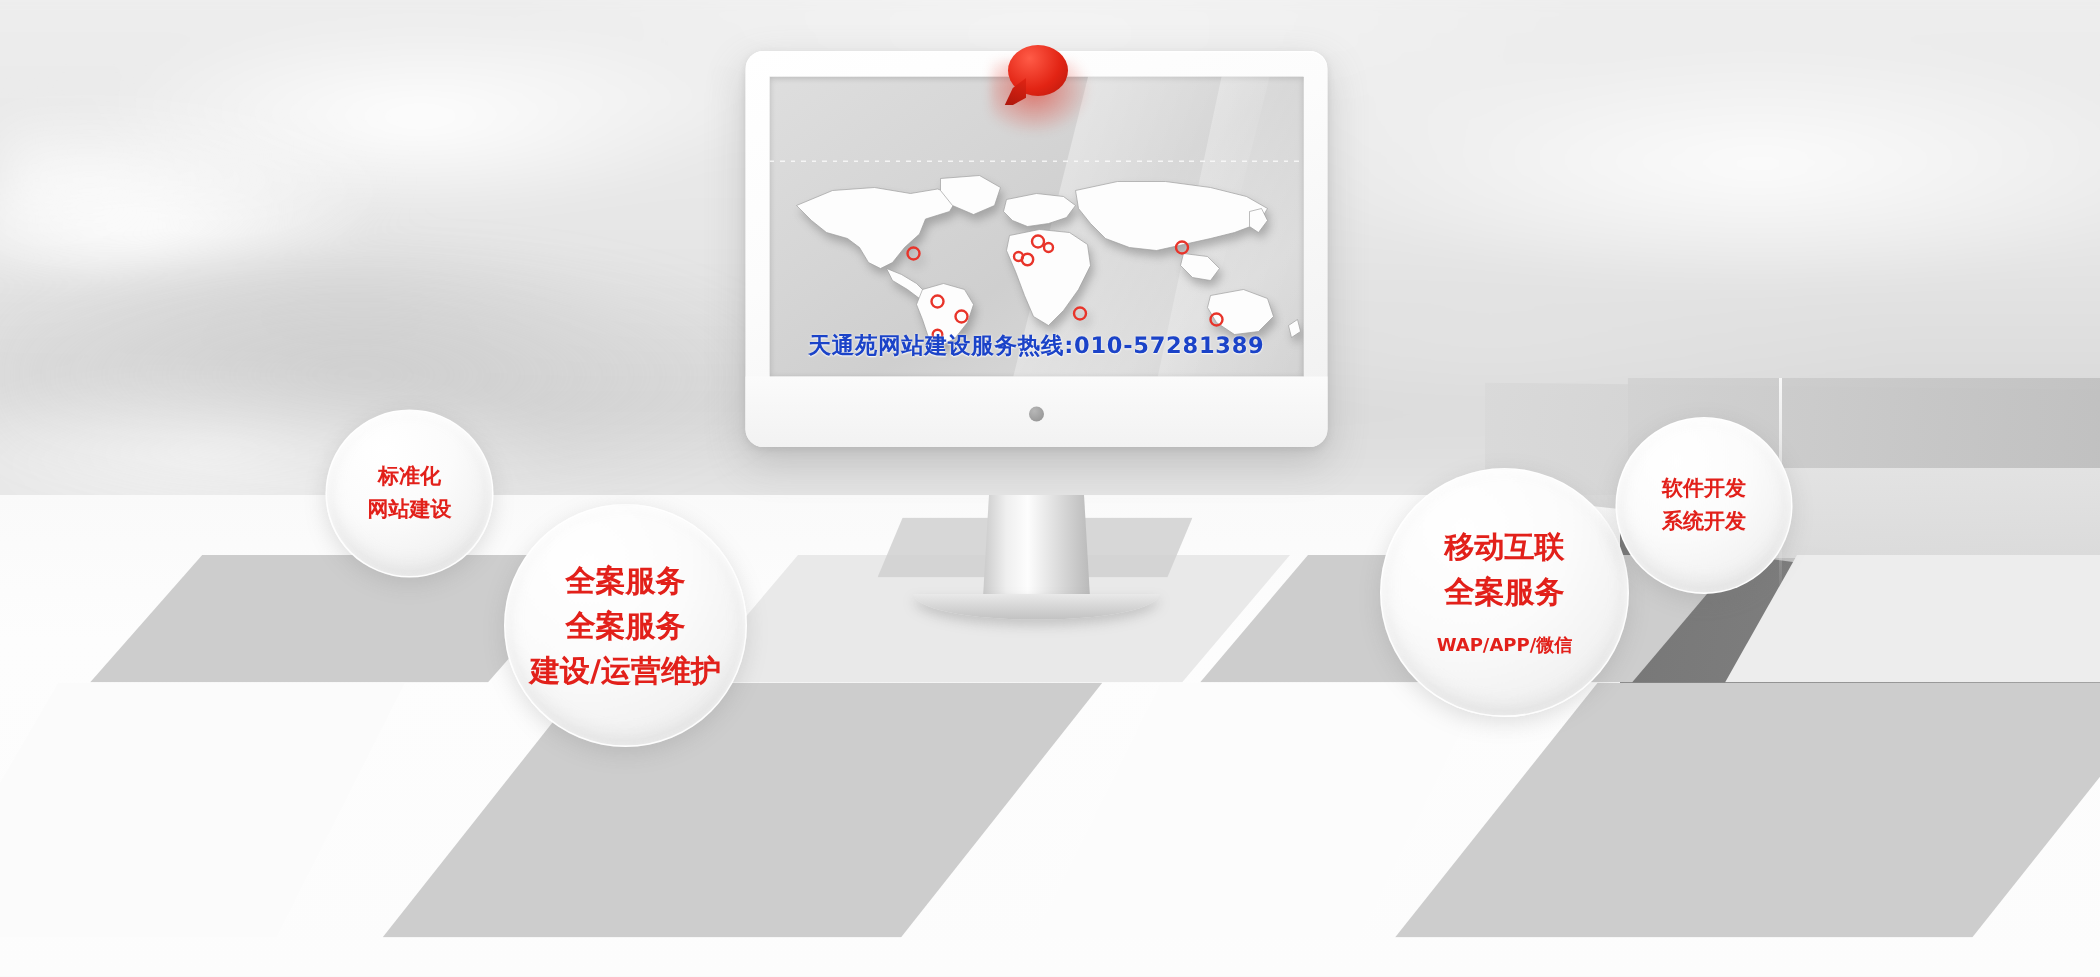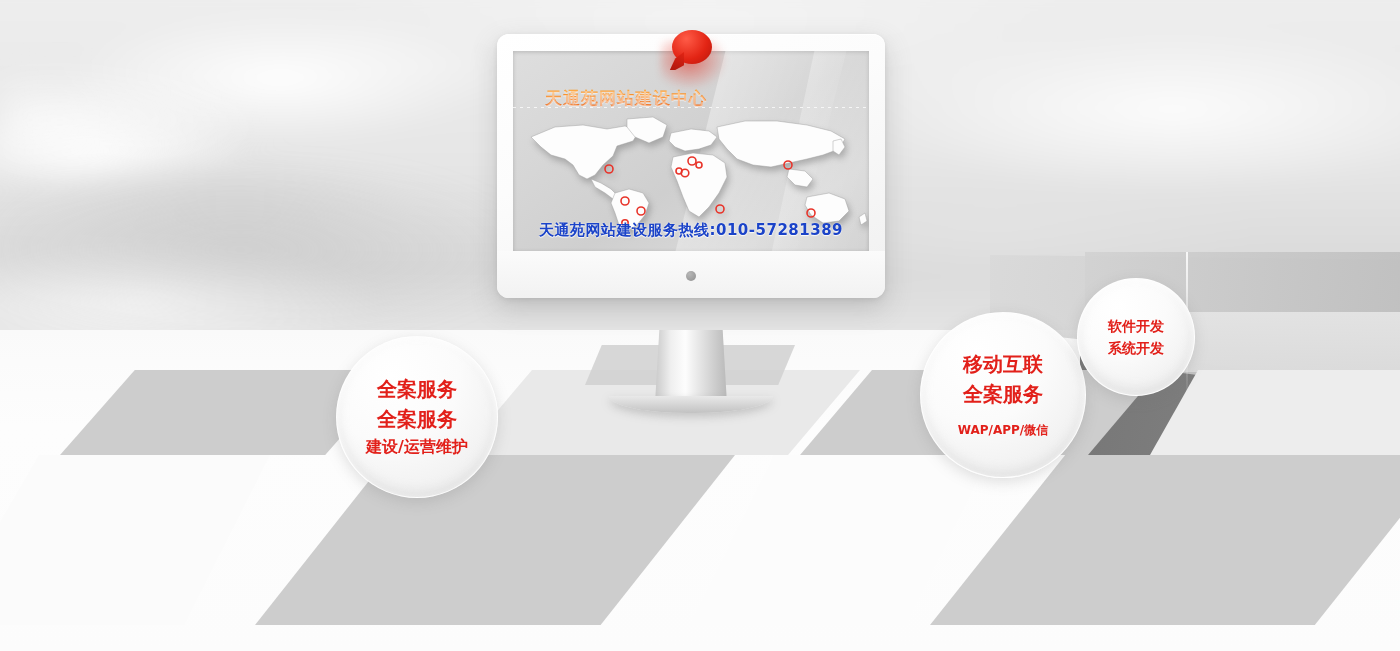--- a/index.html
+++ b/index.html
@@ -210,21 +210,21 @@
     color:#e2201a;
     font-family:"DejaVu Sans","Liberation Sans",sans-serif;
     font-weight:bold;
     line-height:1.45;
   }
   .bubble .l1,.bubble .l2{white-space:nowrap;}
   .bubble .l3{white-space:nowrap;font-weight:bold;}
 
   #bubble-1{left:217px;top:273px;width:110px;height:110px;font-size:14px;}
   #bubble-2{left:336px;top:336px;width:160px;height:160px;font-size:20px;}
-  #bubble-2 .l3{font-size:16px;margin-top:1px;}
+  #bubble-2 .l3{font-size:20px;margin-top:1px;}
   #bubble-3{left:920px;top:312px;width:164px;height:164px;font-size:20px;}
   #bubble-3 .l3{font-size:12px;margin-top:13px;}
   #bubble-4{left:1077px;top:278px;width:116px;height:116px;font-size:14px;}
 
   .bubble .l1{margin-bottom:1px;}
 </style>
 </head>
 <body>
 
 <div id="stage">
@@ -251,21 +251,20 @@
   <div class="monitor-shadow"></div>
 
   <div class="monitor">
     <div class="monitor-body"></div>
 
     <div class="screen">
       <div class="screen-sheen"></div>
       <div class="screen-sheen2"></div>
       <div class="screen-hline"></div>
 
-      <div class="scr-title">天通苑网站建设中心</div>
 
       <div class="map">
         <svg viewBox="0 0 360 120" preserveAspectRatio="none">
 
           <path d="M10,24 L34,14 L62,12 L86,16 L104,13 L118,18 L112,28 L96,33 L92,43
                    L82,52 L74,62 L66,66 L58,62 L52,52 L44,46 L30,42 L20,34 Z"></path>
 
           <path d="M106,6 L132,4 L146,12 L142,24 L128,30 L114,24 L106,14 Z"></path>
 
           <path d="M70,66 L80,70 L90,76 L96,82 L92,86 L84,80 L74,74 Z"></path>
@@ -312,20 +311,24 @@
     <div class="neck"></div>
     <div class="base"></div>
   </div>
 
   <div class="pin-glow"></div>
   <div class="pin">
     <div class="pin-head"></div>
     <div class="pin-tail"></div>
   </div>
 
+  <div class="bubble" id="bubble-1">
+    <span class="l1">标准化</span>
+    <span class="l2">网站建设</span>
+  </div>
 
   <div class="bubble" id="bubble-2">
     <span class="l1">全案服务</span>
     <span class="l2">全案服务</span>
     <span class="l3">建设/运营维护</span>
   </div>
 
   <div class="bubble" id="bubble-3">
     <span class="l1">移动互联</span>
     <span class="l2">全案服务</span>

